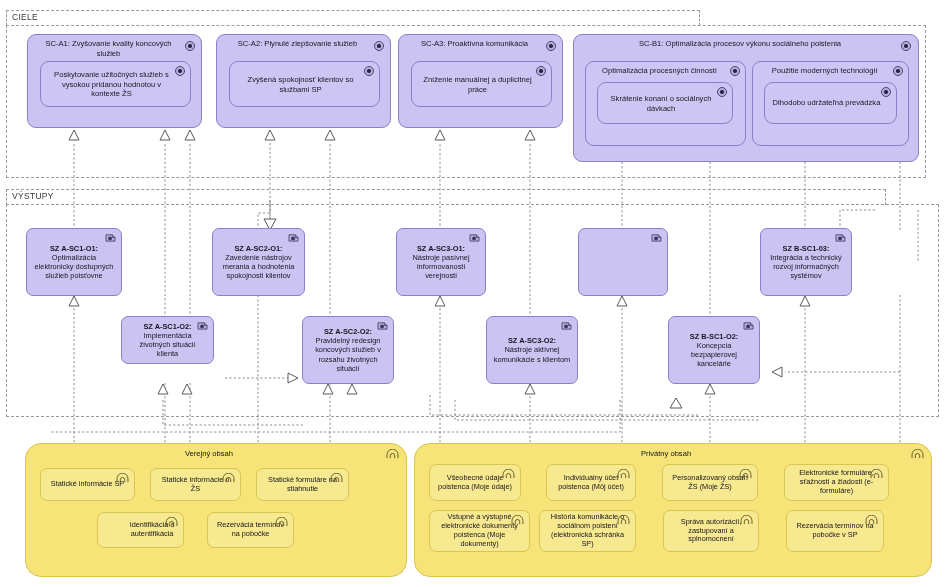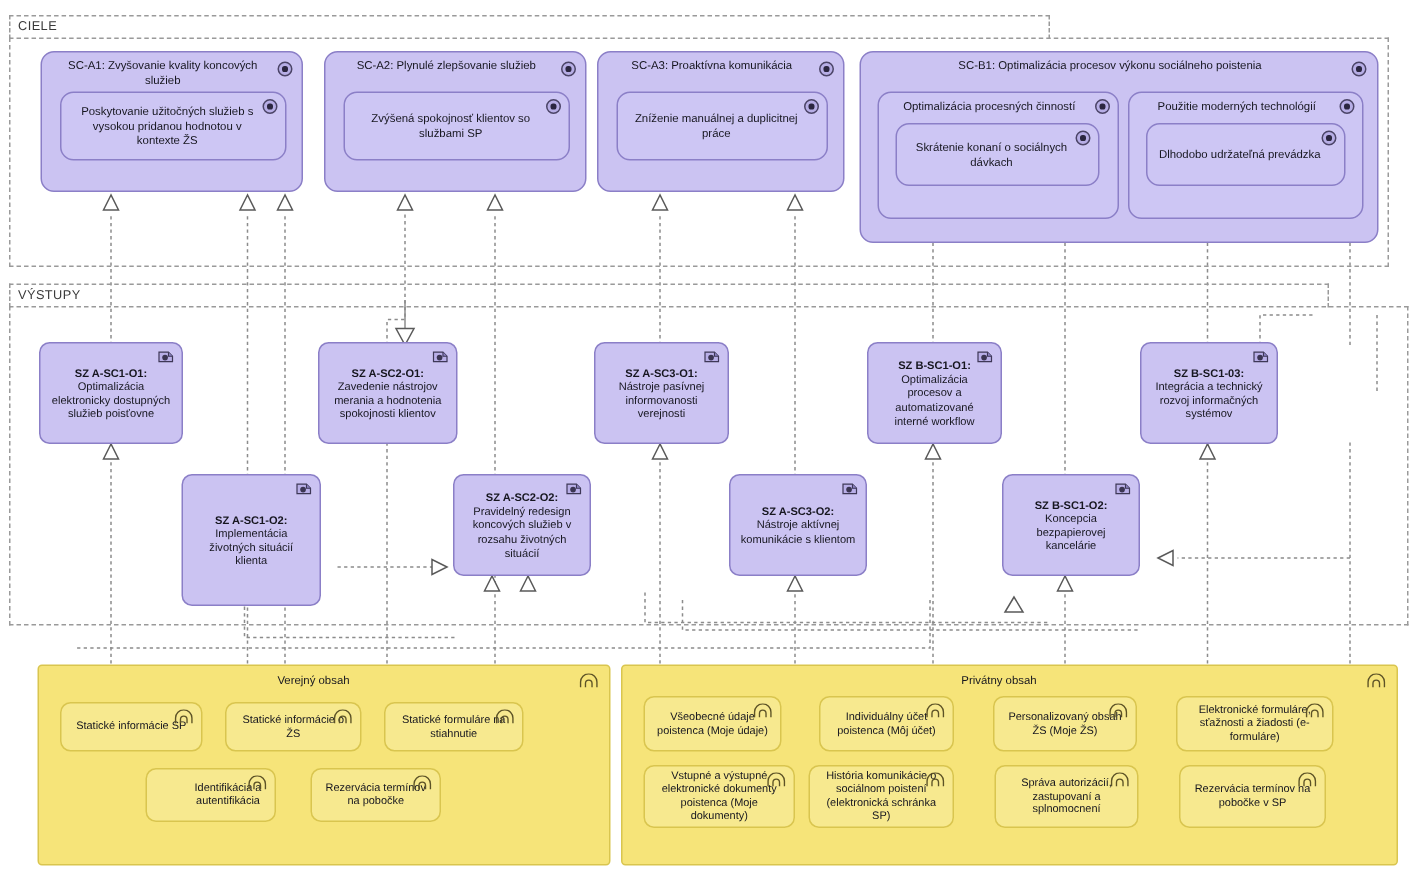--- a/index.html
+++ b/index.html
@@ -97,21 +97,21 @@
     right:5px;top:4px;
     width:11px;height:9px;
   }
 
   
   .ygroup{
     position:absolute;
     box-sizing:border-box;
     background:#f6e479;
     border:1px solid #d9c54f;
-    border-radius:3px;
+    border-radius:16px;
   }
   .ygroup > .ytitle{
     position:absolute;
     left:8px;right:22px;top:5px;
     text-align:center;
     font-size:7.6px;
     color:#16161f;
   }
   .yleaf{
     position:absolute;
@@ -325,44 +325,40 @@
       <span>Nástroje pasívnej informovanosti verejnosti</span>
     </div>
     <svg class="icon-deliverable" viewBox="0 0 12 10">
       <path d="M1,2 L8,2 L11,5 L11,9 L1,9 Z" fill="#b9afe8" stroke="#3e3857" stroke-width="0.9"></path>
       <path d="M8,2 L8,5 L11,5" fill="#8d83c4" stroke="#3e3857" stroke-width="0.8"></path>
       <circle cx="5.5" cy="6" r="2.1" fill="#3b3552"></circle>
     </svg>
   </div>
 
   <div class="deliv" style="left:578px;top:228px;width:90px;height:68px;">
-    <div class="txt">
-      <b>SZ B-SC1-O1:</b><br>
-      <span>Optimalizácia procesov a automatizované interné workflow</span>
-    </div>
     <svg class="icon-deliverable" viewBox="0 0 12 10">
       <path d="M1,2 L8,2 L11,5 L11,9 L1,9 Z" fill="#b9afe8" stroke="#3e3857" stroke-width="0.9"></path>
       <path d="M8,2 L8,5 L11,5" fill="#8d83c4" stroke="#3e3857" stroke-width="0.8"></path>
       <circle cx="5.5" cy="6" r="2.1" fill="#3b3552"></circle>
     </svg>
   </div>
 
   <div class="deliv" style="left:760px;top:228px;width:92px;height:68px;">
     <div class="txt">
       <b>SZ B-SC1-03:</b><br>
       <span>Integrácia a technický rozvoj informačných systémov</span>
     </div>
     <svg class="icon-deliverable" viewBox="0 0 12 10">
       <path d="M1,2 L8,2 L11,5 L11,9 L1,9 Z" fill="#b9afe8" stroke="#3e3857" stroke-width="0.9"></path>
       <path d="M8,2 L8,5 L11,5" fill="#8d83c4" stroke="#3e3857" stroke-width="0.8"></path>
       <circle cx="5.5" cy="6" r="2.1" fill="#3b3552"></circle>
     </svg>
   </div>
 
-  <div class="deliv" style="left:121px;top:316px;width:93px;height:88px;">
+  <div class="deliv" style="left:121px;top:316px;width:93px;height:48px;">
     <div class="txt">
       <b>SZ A-SC1-O2:</b><br>
       <span>Implementácia životných situácií klienta</span>
     </div>
     <svg class="icon-deliverable" viewBox="0 0 12 10">
       <path d="M1,2 L8,2 L11,5 L11,9 L1,9 Z" fill="#b9afe8" stroke="#3e3857" stroke-width="0.9"></path>
       <path d="M8,2 L8,5 L11,5" fill="#8d83c4" stroke="#3e3857" stroke-width="0.8"></path>
       <circle cx="5.5" cy="6" r="2.1" fill="#3b3552"></circle>
     </svg>
   </div>

